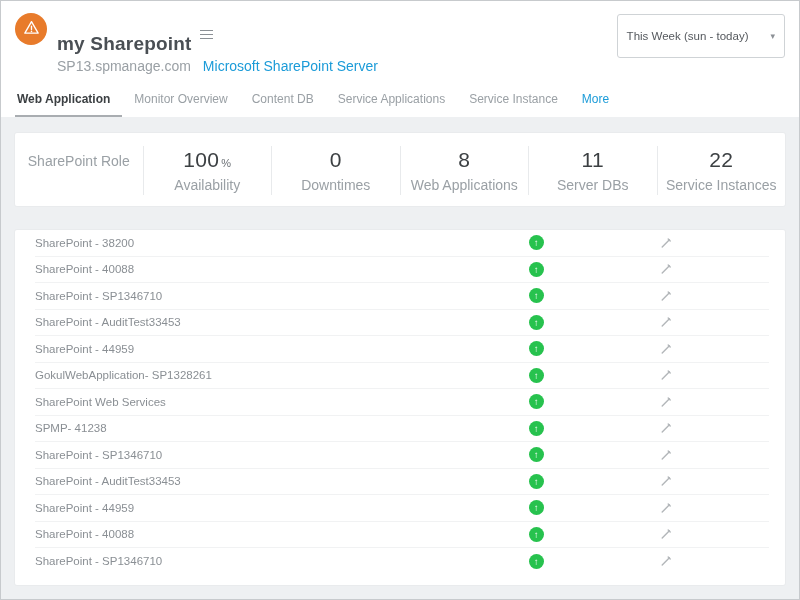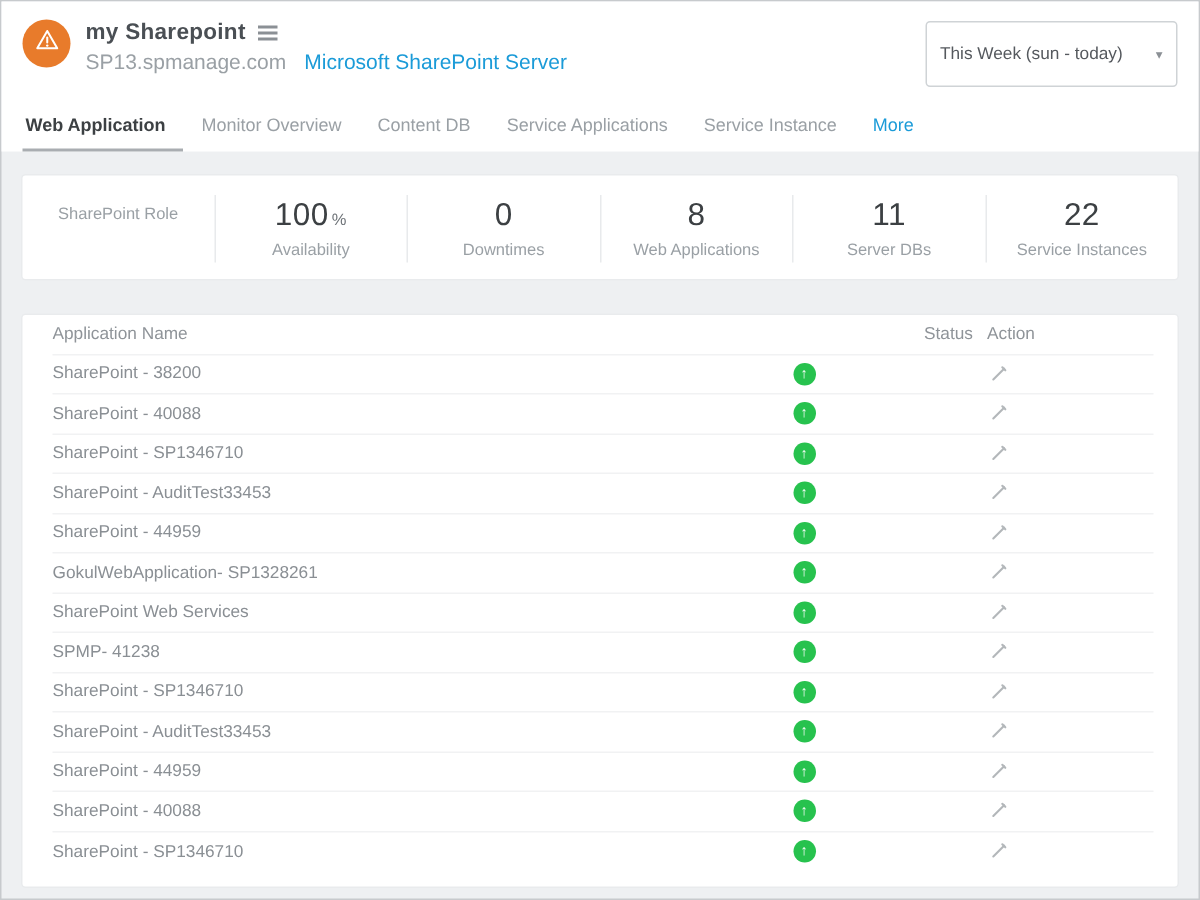--- a/index.html
+++ b/index.html
@@ -23,21 +23,21 @@
     flex:0 0 auto;
   }
   .header-top { display:flex; align-items:flex-start; }
   .logo-badge {
     width:32px; height:32px; border-radius:50%;
     background:#e87b2b; flex:0 0 auto;
     display:flex; align-items:center; justify-content:center;
   }
   .title-block { margin-left:10px; flex:1; }
   .title-row { display:flex; align-items:center; gap:8px; }
-  .monitor-title { font-size:15px; font-weight:bold; color:#4a4f54; letter-spacing:.2px; }
+  .monitor-title { font-size:19px; font-weight:bold; color:#4a4f54; letter-spacing:.2px;margin-top:20px; }
   .menu-icon { color:#8b9095; font-size:14px; line-height:1; cursor:pointer; padding-top:1px; }
   .menu-icon .bar { display:block; width:13px; height:1.5px; background:#8b9095; margin:2.5px 0; }
   .subtitle-row { margin-top:3px; font-size:14px; display:flex; gap:12px; align-items:center; }
   .host-name { color:#9aa0a5; }
   .type-link { color:#1b9bd8; text-decoration:none; cursor:pointer; }
   .range-select {
     border:1px solid #cfd3d6; border-radius:3px;
     padding:15px 9px; font-size:11.5px; color:#55595e;
     background:#fff; display:flex; align-items:center; gap:22px;
     cursor:pointer; flex:0 0 auto; margin-top:1px;
@@ -60,21 +60,21 @@
   .stats-card {
     background:#fff; border-radius:2px;
     display:flex; align-items:stretch;
     padding:13px 0 11px 0; margin-bottom:24px;
     box-shadow:0 0 0 1px rgba(0,0,0,0.02);
   }
   .stat { flex:1; text-align:center; border-right:1px solid #e8eaec; padding:2px 4px; }
   .stat:last-child { border-right:none; }
   .stat-value { font-size:21px; color:#3c4043; letter-spacing:.3px; }
   .stat-suffix { font-size:11px; color:#6d7277; margin-left:2px; }
-  .stat-label { font-size:11px; color:#9aa0a5; margin-top:5px; }
+  .stat-label { font-size:14px; color:#9aa0a5; margin-top:5px; }
 
   .status-card { background:#fff; border-radius:2px; box-shadow:0 0 0 1px rgba(0,0,0,0.02); }
   .section-title {
     font-size:13px; color:#3c4043; font-weight:bold;
     padding:12px 16px 10px 16px; border-bottom:1px solid #ececee;
   }
   .table { padding:0 16px 10px 20px; }
   .t-row {
     display:flex; align-items:center;
     height:26.5px; border-bottom:1px solid #f1f2f3;
@@ -163,27 +163,20 @@
           <div class="stat-label">Server DBs</div>
         </div>
         <div class="stat">
           <div class="stat-value">22</div>
           <div class="stat-label">Service Instances</div>
         </div>
       </div>
 
     <div class="status-card">
       <div class="table">
-        <div class="t-row t-head">
-          <div class="c-name">Application Name</div>
-          <div class="c-icon"></div>
-          <div class="c-gap"></div>
-          <div class="c-status">Status</div>
-          <div class="c-action">Action</div>
-        </div>
         <div id="table-body">
             <div class="t-row">
               <div class="c-name">SharePoint - 38200</div>
               <div class="c-icon"><span class="up-badge">↑</span></div>
               <div class="c-gap"></div>
               <div class="c-status"></div>
               <div class="c-action"><span class="edit-btn"><svg width="12" height="12" viewBox="0 0 12 12">
                     <line x1="2.2" y1="10" x2="9.4" y2="2.8" stroke="#b3b7ba" stroke-width="1.4" stroke-linecap="round"></line>
                     <line x1="8.2" y1="1.9" x2="10.2" y2="3.9" stroke="#b3b7ba" stroke-width="1.4" stroke-linecap="round"></line>
                   </svg></span></div>

